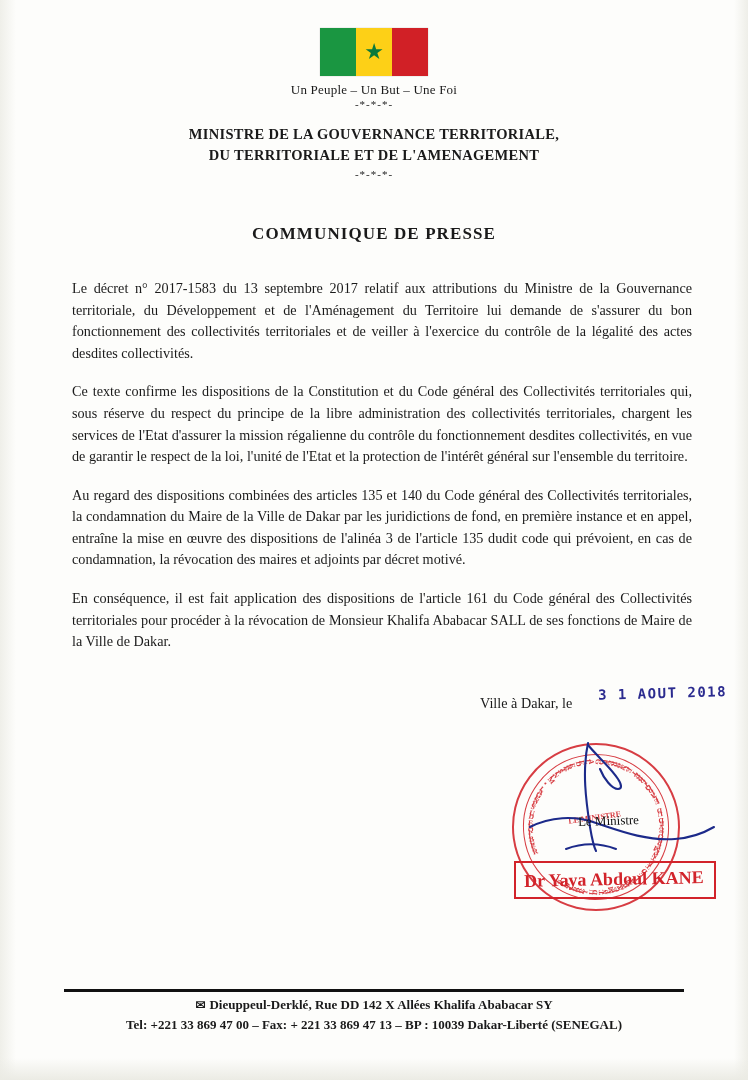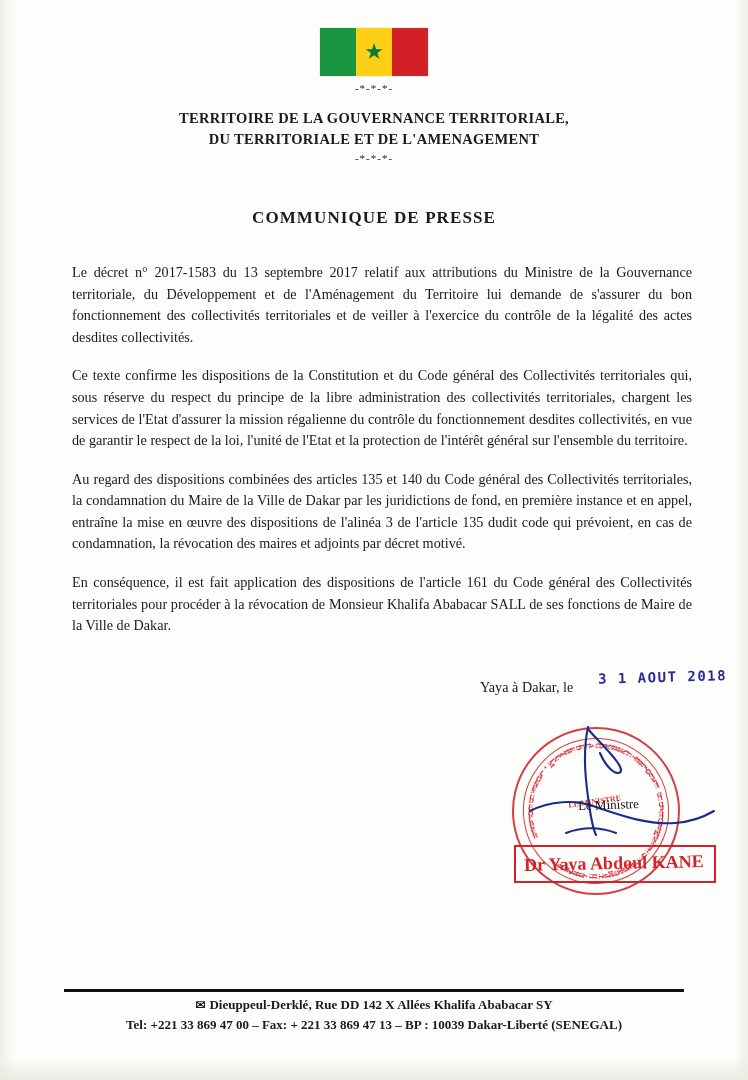--- a/index.html
+++ b/index.html
@@ -269,40 +269,41 @@
     <div class="flag">
       <div class="band" style="background:#1a9641;"></div>
       <div class="band" style="background:#fdd017;">
         <span class="star">★</span>
       </div>
       <div class="band" style="background:#d12026;"></div>
     </div>
   </div>
 
   <div class="header">
+    <div class="motto">Un Peuple – Un But – Une Foi</div>
     <div class="sep">-*-*-*-</div>
     <div class="ministry">
-      <div>TERRITOIRE DE LA GOUVERNANCE TERRITORIALE,</div>
+      <div>MINISTRE DE LA GOUVERNANCE TERRITORIALE,</div>
       <div>DU TERRITORIALE ET DE L'AMENAGEMENT</div>
     </div>
     <div class="sep2">-*-*-*-</div>
   </div>
 
   <div class="doc-title">COMMUNIQUE DE PRESSE</div>
 
   <div class="body-text">
     <p>Le décret n° 2017-1583 du 13 septembre 2017 relatif aux attributions du Ministre de la Gouvernance territoriale, du Développement et de l'Aménagement du Territoire lui demande de s'assurer du bon fonctionnement des collectivités territoriales et de veiller à l'exercice du contrôle de la légalité des actes desdites collectivités.</p>
     <p>Ce texte confirme les dispositions de la Constitution et du Code général des Collectivités territoriales qui, sous réserve du respect du principe de la libre administration des collectivités territoriales, chargent les services de l'Etat d'assurer la mission régalienne du contrôle du fonctionnement desdites collectivités, en vue de garantir le respect de la loi, l'unité de l'Etat et la protection de l'intérêt général sur l'ensemble du territoire.</p>
     <p>Au regard des dispositions combinées des articles 135 et 140 du Code général des Collectivités territoriales, la condamnation du Maire de la Ville de Dakar par les juridictions de fond, en première instance et en appel, entraîne la mise en œuvre des dispositions de l'alinéa 3 de l'article 135 dudit code qui prévoient, en cas de condamnation, la révocation des maires et adjoints par décret motivé.</p>
     <p>En conséquence, il est fait application des dispositions de l'article 161 du Code général des Collectivités territoriales pour procéder à la révocation de Monsieur Khalifa Ababacar SALL de ses fonctions de Maire de la Ville de Dakar.</p>
   </div>
 
   <div class="sig-area">
 
-    <div class="fait">Yaya à Dakar, le</div>
+    <div class="fait">Ville à Dakar, le</div>
     <div class="date-stamp">3 1 AOUT 2018</div>
 
     <div class="stamp">
       <div class="stamp-text" id="stampRing">
           <span style="transform: rotate(-100deg) translate(0px, -68px) rotate(90deg);">R</span>
           <span style="transform: rotate(-97.1552deg) translate(0px, -68px) rotate(90deg);">E</span>
           <span style="transform: rotate(-94.3103deg) translate(0px, -68px) rotate(90deg);">P</span>
           <span style="transform: rotate(-91.4655deg) translate(0px, -68px) rotate(90deg);">U</span>
           <span style="transform: rotate(-88.6207deg) translate(0px, -68px) rotate(90deg);">B</span>
           <span style="transform: rotate(-85.7759deg) translate(0px, -68px) rotate(90deg);">L</span>

